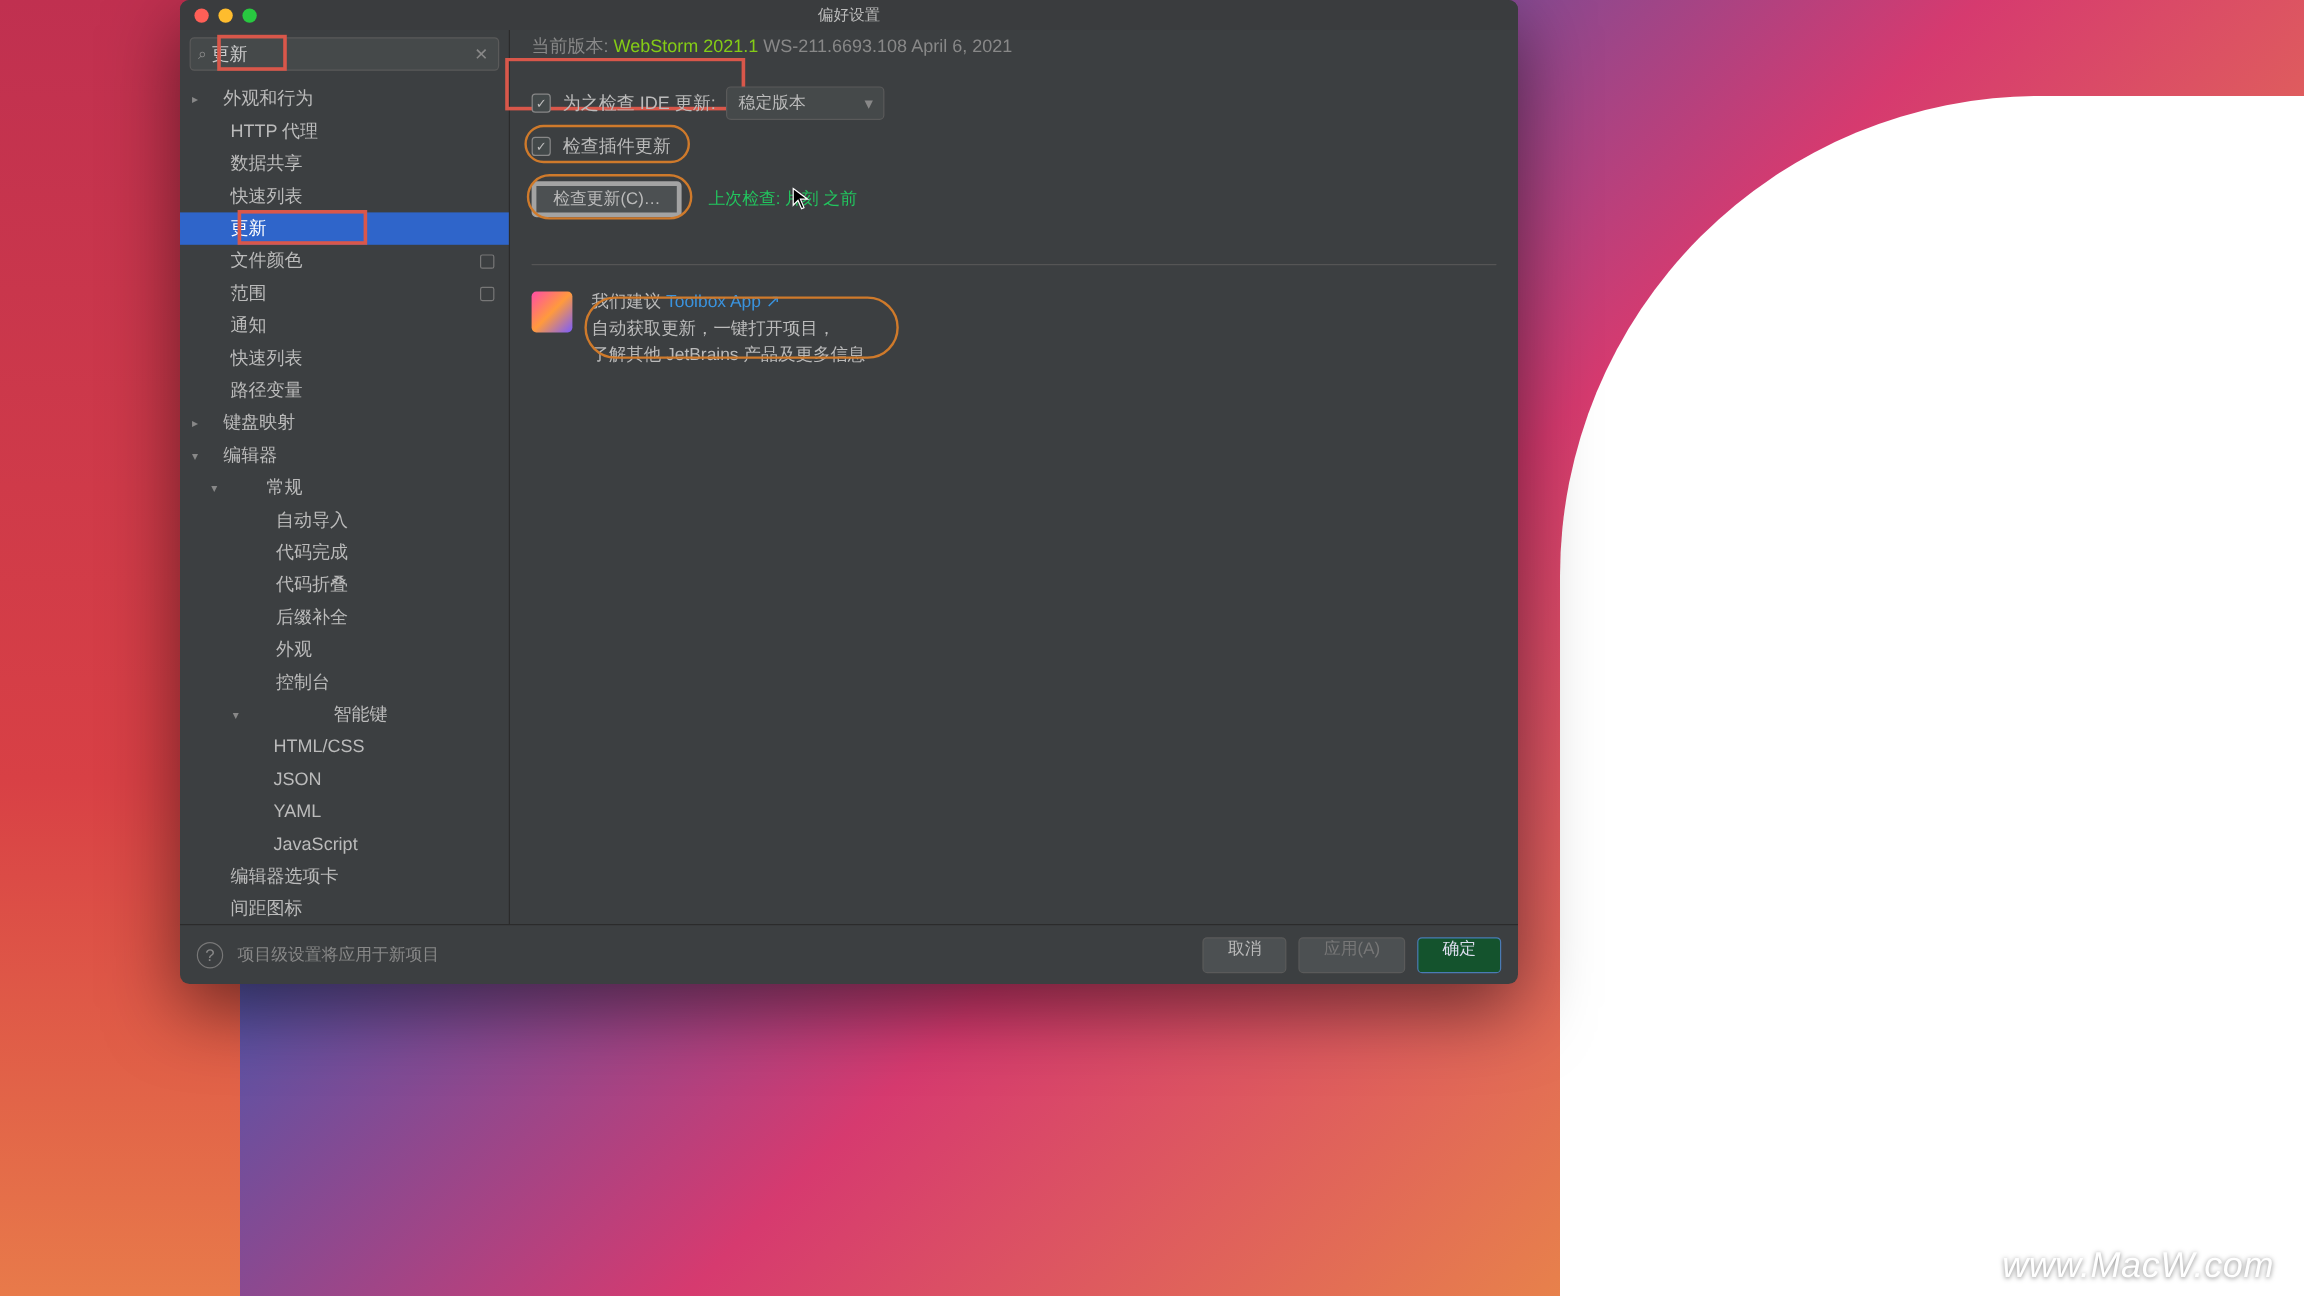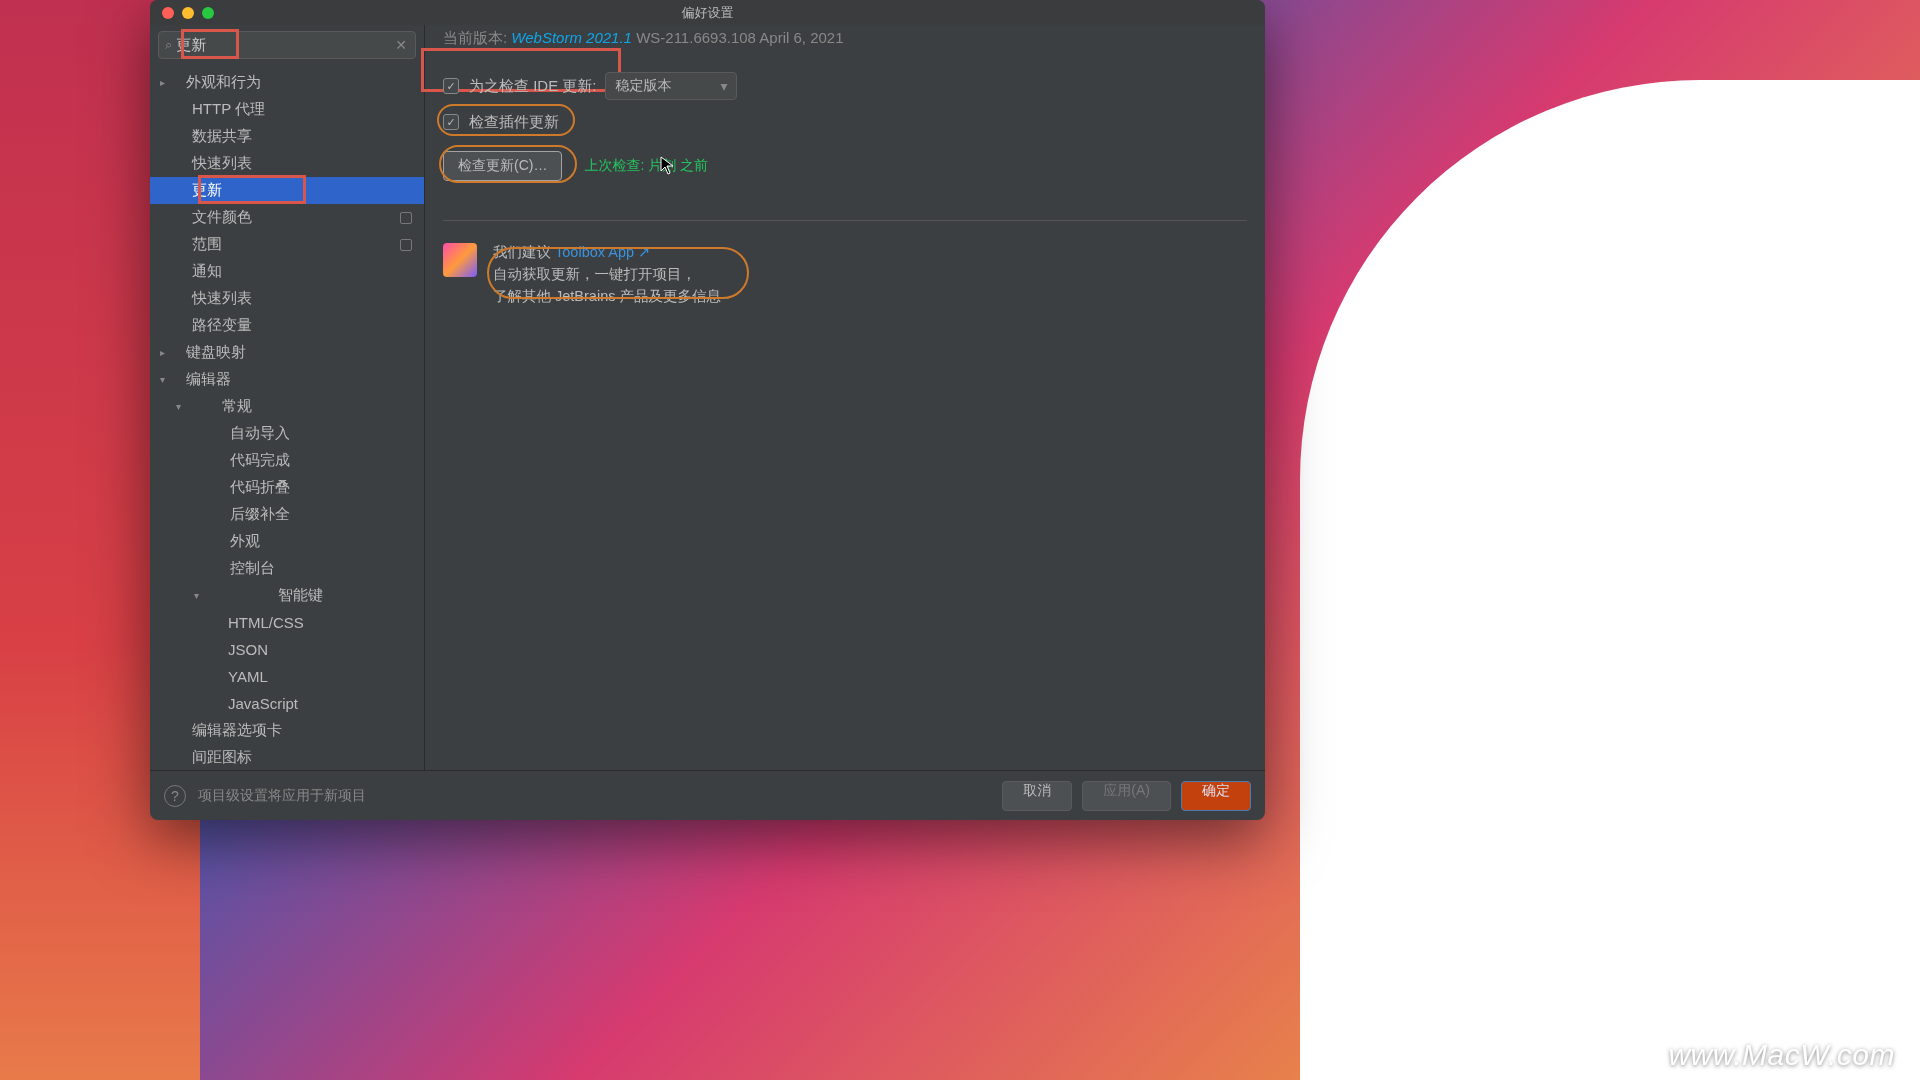--- a/index.html
+++ b/index.html
@@ -34,47 +34,47 @@
 .tree-item.d2 .lbl{margin-left:70px;}
 .tree-item.d3 .lbl{margin-left:68px;}
 .tree-item .chev.d0{margin-left:0px;} .tree-item .chev.d1{margin-left:16px;} .tree-item .chev.d2{margin-left:34px;}
 .tree-item .badge { position:absolute; right:12px; width:12px; height:12px; border:1px solid #777; border-radius:2px;}
 .hl-row { position:absolute; left:48px; top:-2px; width:108px; height:29px; border:3px solid #d9574a; pointer-events:none;}
 
 .main { flex:1; background:#3c3f41; display:flex; flex-direction:column;}
 .crumbs { padding:12px 18px 6px; color:#bbb; font-size:15px;}
 .crumbs .sep{ color:#777; margin:0 6px;}
 .ver { padding:4px 18px 14px; color:#888; font-size:15px;}
-.ver .b{color:#0ea5e9;font-style:italic;}
+.ver .b{color:#84cc16;}
 
 .content { padding:6px 18px; }
 .row { display:flex; align-items:center; height:36px;}
 .chk { width:16px; height:16px; border:1px solid #888; border-radius:3px; background:#43494a; display:flex; align-items:center; justify-content:center; color:#bbb; font-size:11px; margin-right:10px;}
 .chk::after{content:"✓";}
 .lbl2 { color:#bbb; font-size:15px;}
 .select { margin-left:8px; background:#45494a; border:1px solid #5a5a5a; border-radius:4px; height:28px; display:flex; align-items:center; padding:0 28px 0 10px; color:#bbb; font-size:14px; position:relative; min-width:132px;}
 .select::after{content:"▾"; position:absolute; right:8px; color:#888;}
 .hl1 { position:absolute; border:3px solid #d9574a; pointer-events:none;}
 .oval { position:absolute; border:2px solid #cf7a2b; border-radius:999px; pointer-events:none;}
 
-.btn { background:#4c5052; border:1px solid #a3a3a3; border-radius:4px; color:#bbb; font-size:14px; height:30px; padding:0 14px; display:inline-flex; align-items:center; cursor:pointer;}
+.btn { background:#4c5052; border:4px solid #a3a3a3; border-radius:4px; color:#bbb; font-size:14px; height:30px; padding:0 14px; display:inline-flex; align-items:center; cursor:pointer;}
 .hint { color:#22c55e; margin-left:22px; font-size:14px;}
 
 .divider { height:1px; background:#555; margin:36px 0 20px;}
 .promo { display:flex; gap:16px; align-items:flex-start;}
 .promo-icon { width:34px; height:34px; background:linear-gradient(135deg,#ff4da6,#ff9a3d,#7a5cff); border-radius:4px; margin-top:2px;}
 .promo-text { color:#bbb; font-size:14.5px; line-height:22px;}
 .promo-text a{color:#3a93de; text-decoration:none;}
 
 .footer { height:50px; border-top:1px solid #2b2b2b; display:flex; align-items:center; padding:0 14px;}
 .help { width:22px; height:22px; border:1.5px solid #777; border-radius:50%; color:#888; display:flex; align-items:center; justify-content:center; font-size:14px; margin-right:12px;}
 .fnote { color:#888; font-size:14px;}
 .spacer{flex:1;}
 .fbtn { background:#4c5052; border:1px solid #5a5a5a; border-radius:4px; color:#bbb; font-size:14px; height:30px; padding:0 20px; margin-left:10px; cursor:pointer;}
-.fbtn.primary{background:#c2410c; border-color:#4a7bb5; color:#dde;}
+.fbtn.primary{background:#14532d; border-color:#4a7bb5; color:#dde;}
 .fbtn.dis{color:#777;}
 
 .cursor { position:absolute; width:16px; height:20px; pointer-events:none;}
 .cursor svg{width:100%;height:100%;}
 .watermark{position:absolute; right:25px; bottom:8px; color:#fff; font-size:30px; font-style:italic; letter-spacing:.5px; text-shadow:0 1px 4px rgba(0,0,0,.5);}
 </style>
 </head>
 <body>
 
 <div class="bg-red"></div>

